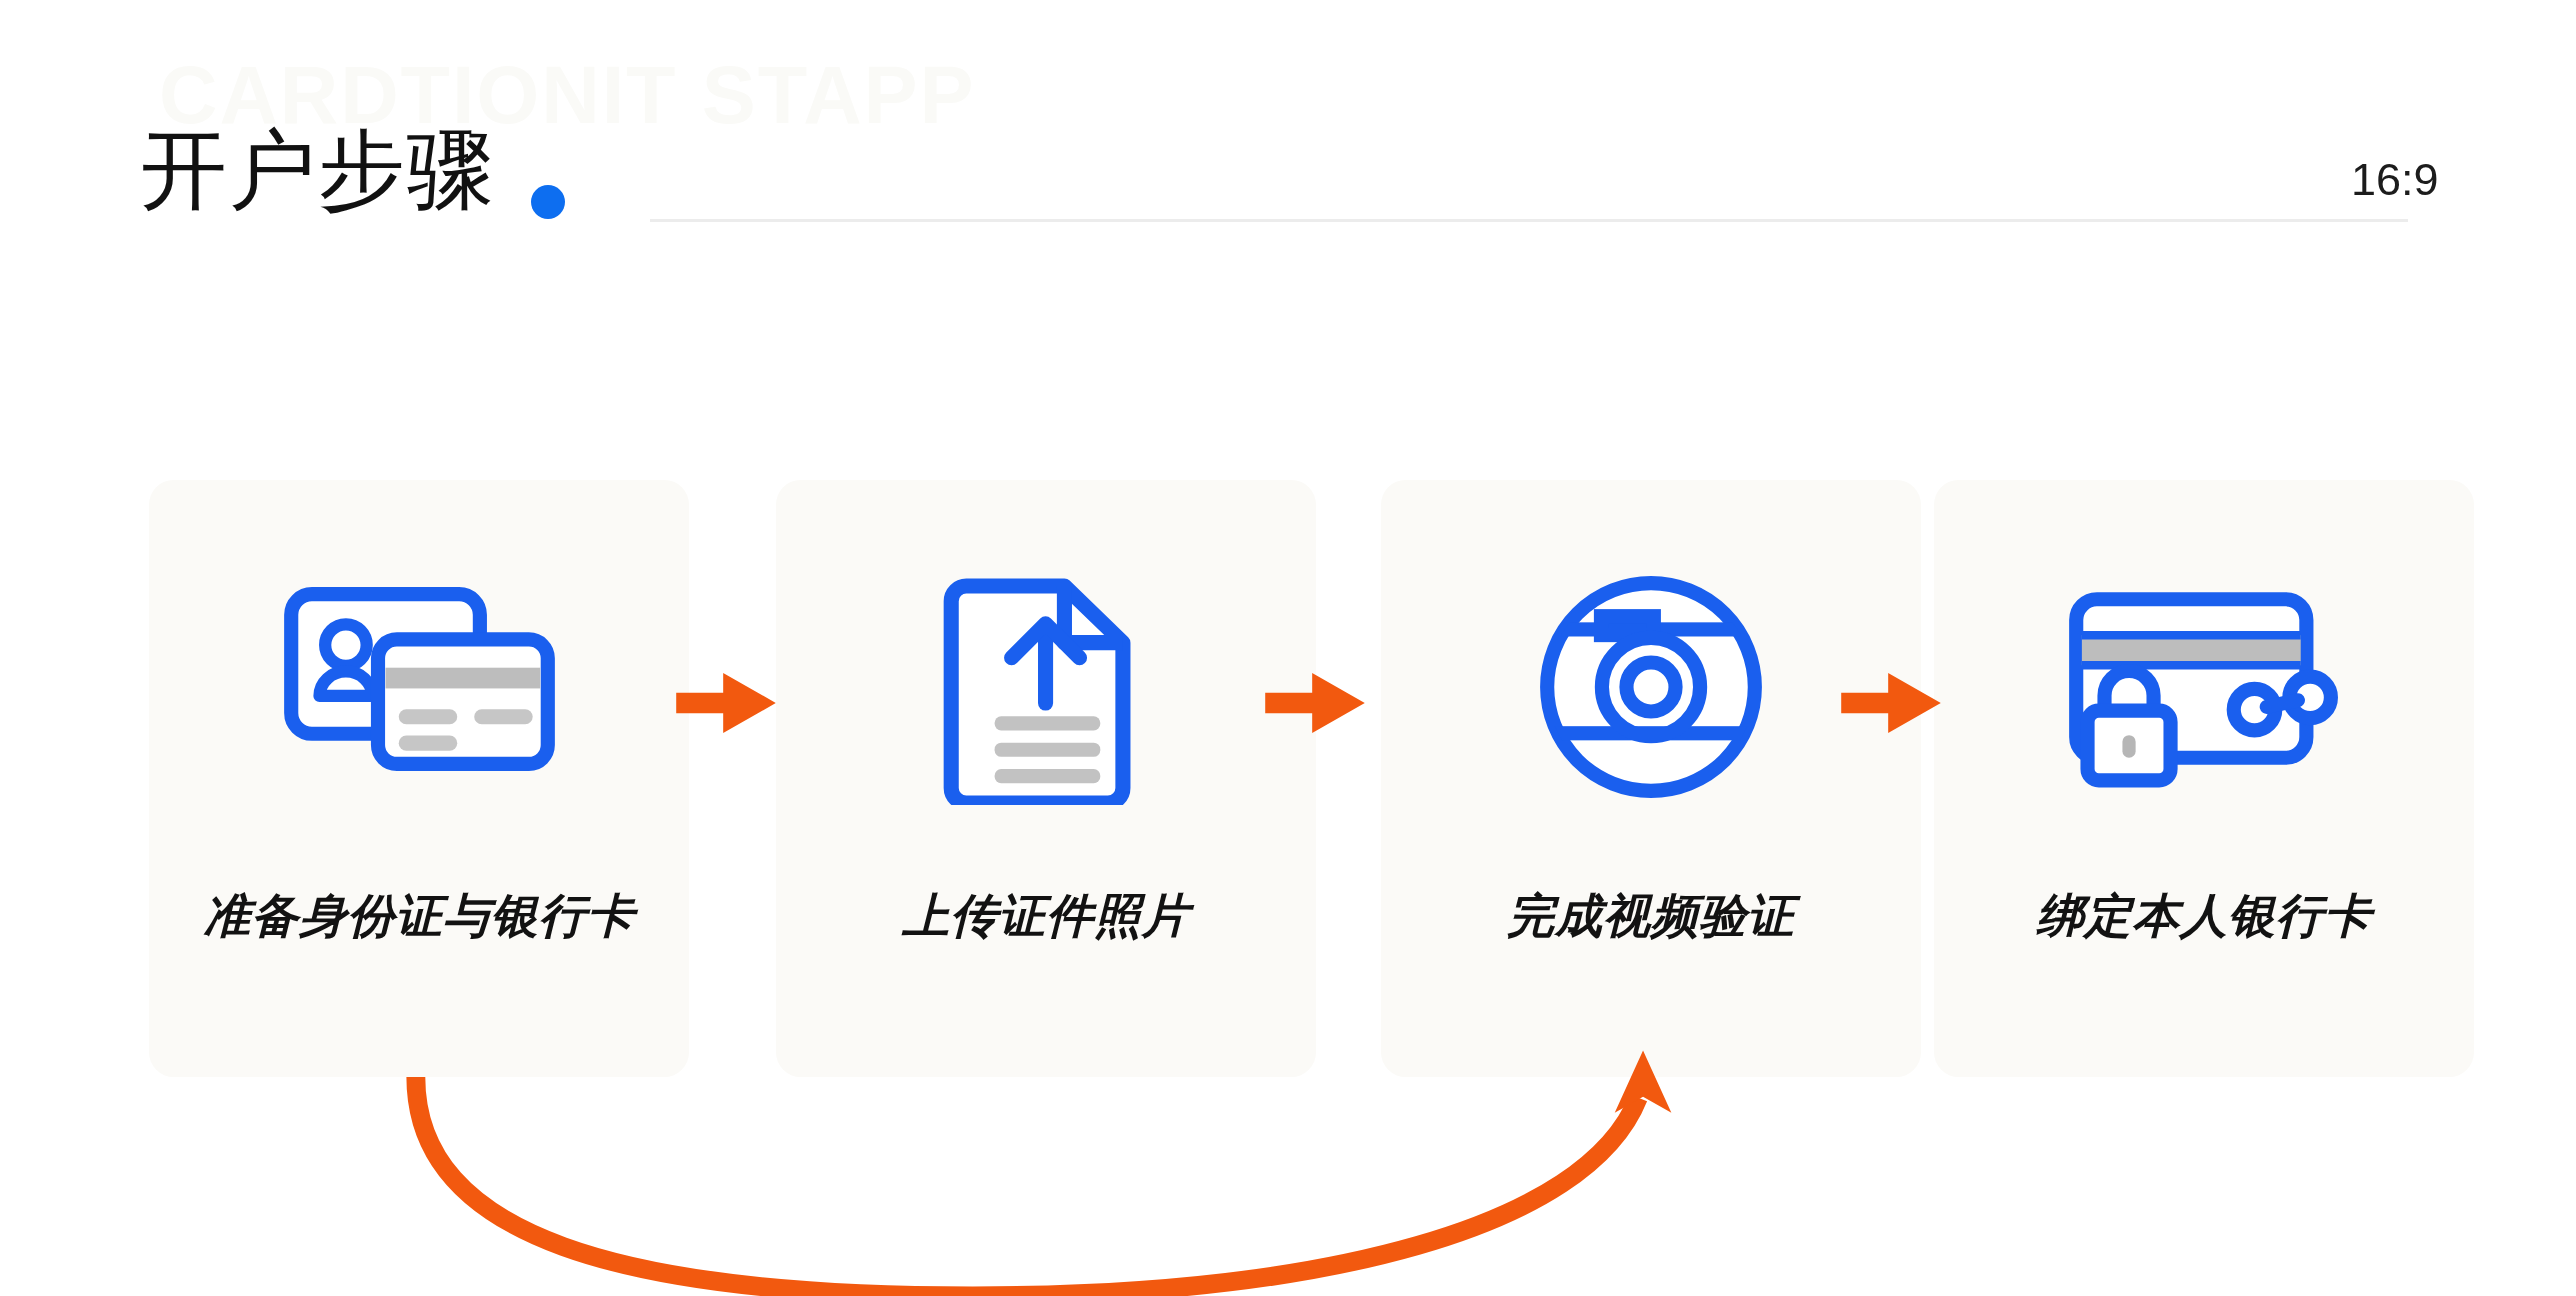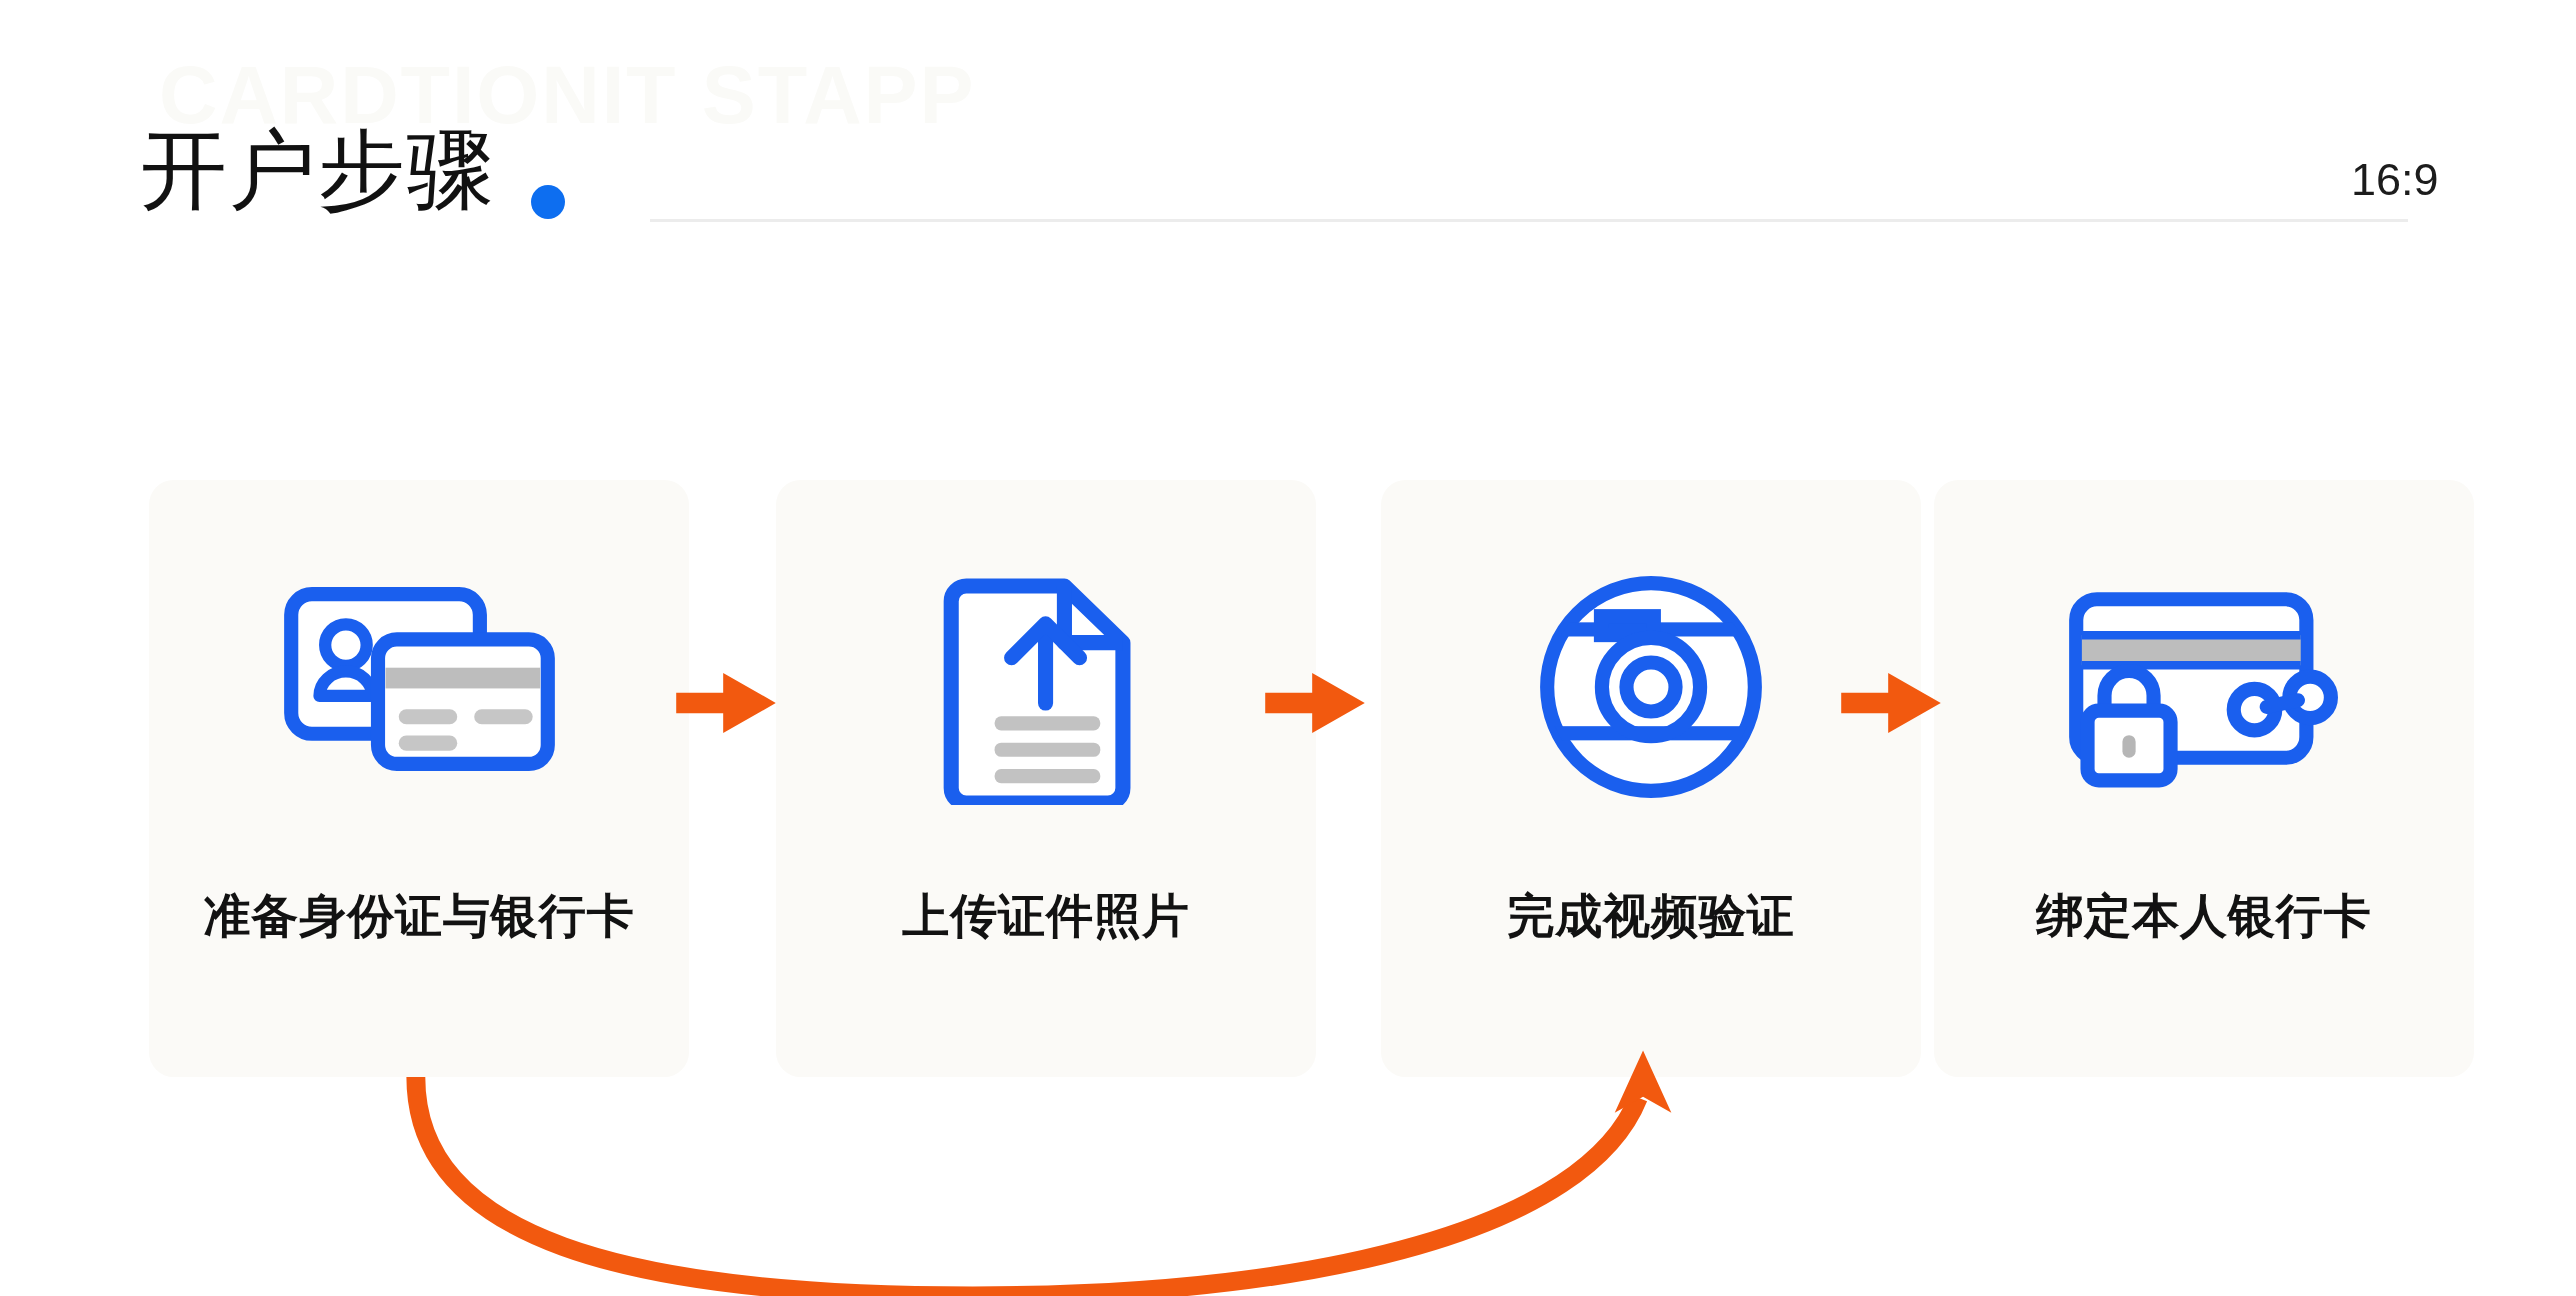--- a/index.html
+++ b/index.html
@@ -80,20 +80,21 @@
     margin-top: 32px;
   }
 
   
   .steps {
     position: absolute;
     left: 0;
     top: 0;
     width: 2576px;
     height: 1100px;
+    font-style: italic;
   }
 
   .step-card {
     position: absolute;
     top: 480px;
     width: 540px;
     height: 597px;
     background: #fbfaf7;
     border-radius: 24.6px;
     box-sizing: border-box;

